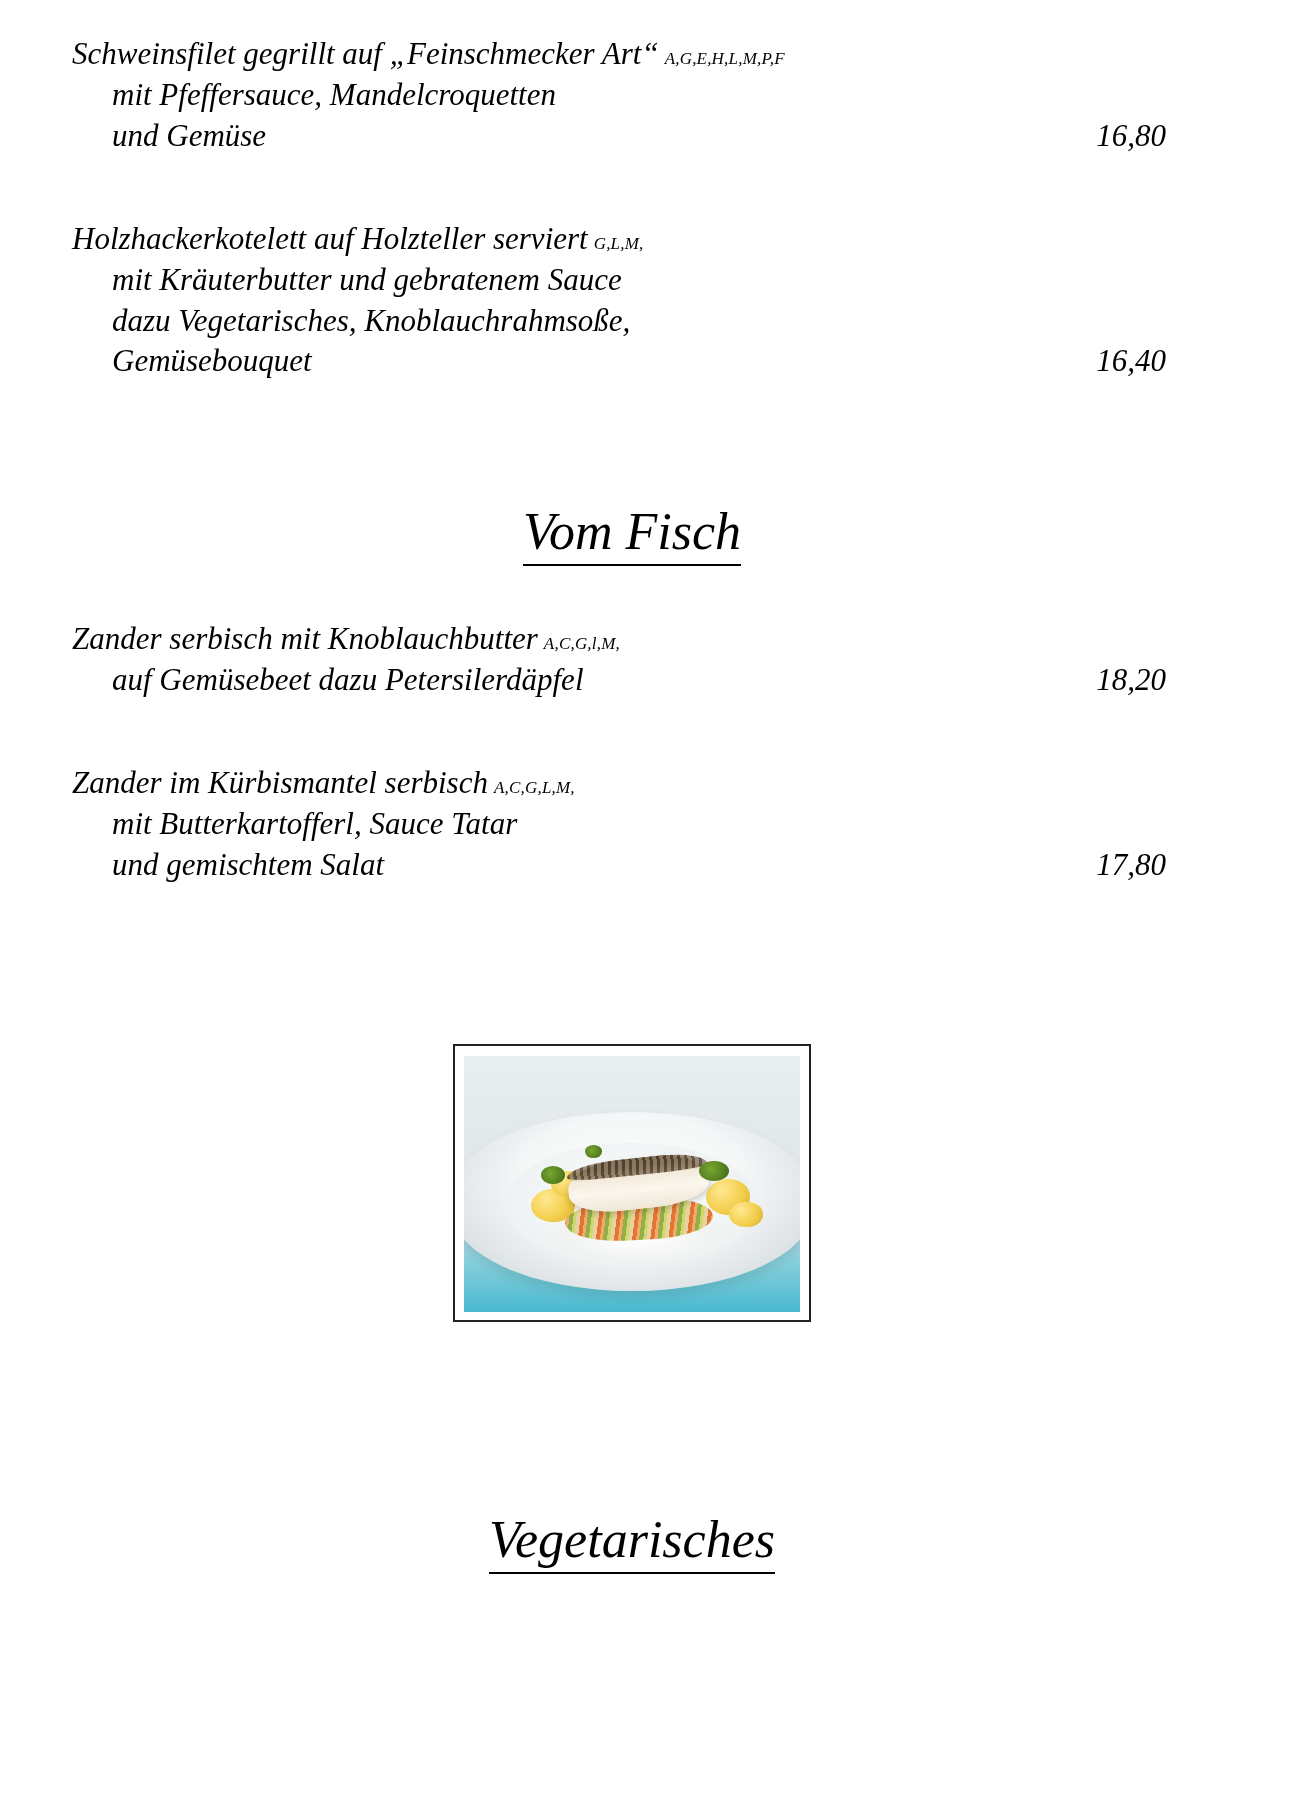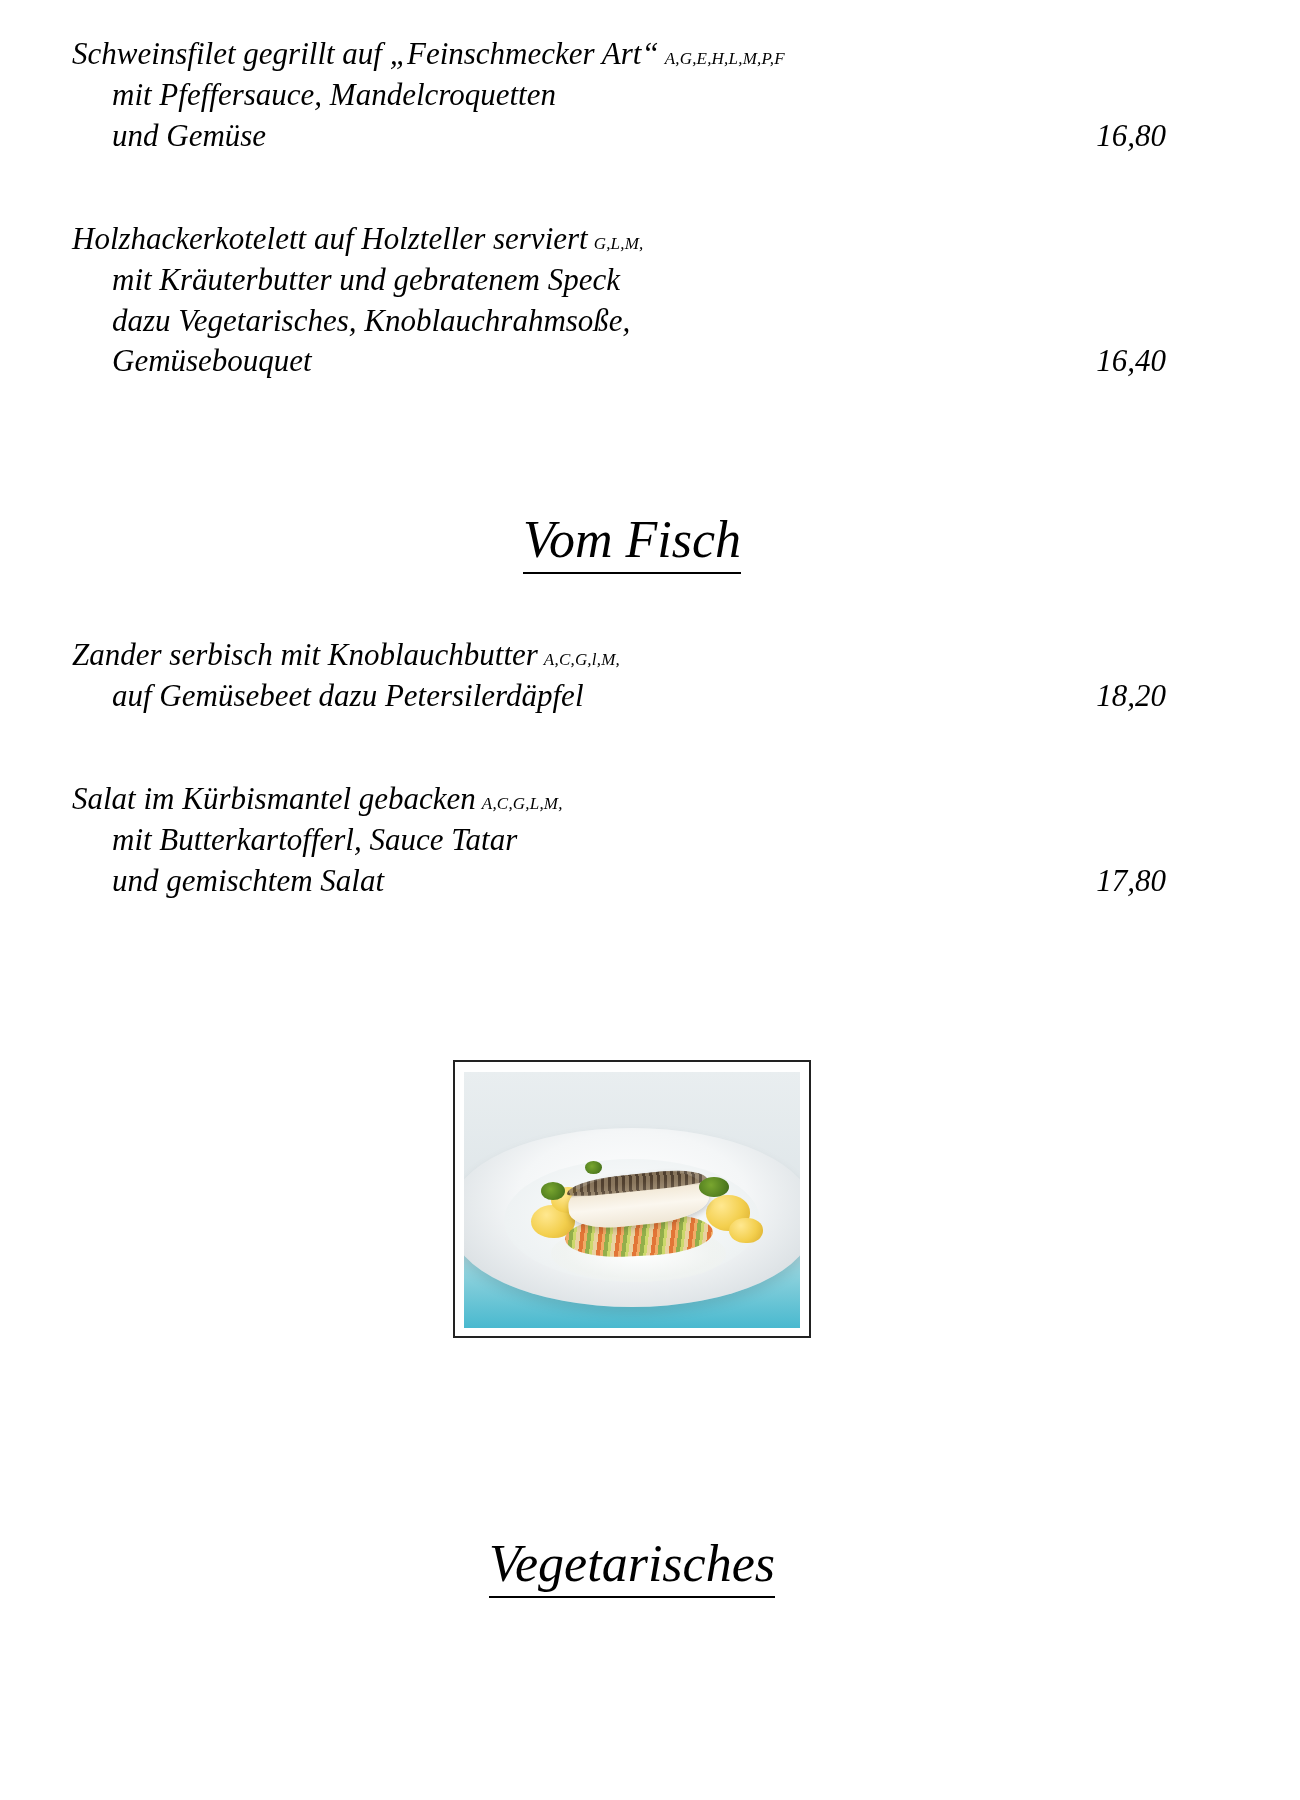--- a/index.html
+++ b/index.html
@@ -50,21 +50,21 @@
     position: absolute;
     right: 18px;
     font-style: italic;
     font-size: 31px;
   }
 
   .section-title {
     text-align: center;
     font-style: italic;
     font-size: 52px;
-    margin: 8px;
+    margin: 0;
     padding: 0;
   }
   .section-title span {
     border-bottom: 2px solid #000;
     padding-bottom: 4px;
   }
 
   .photo-wrap {
     display: flex;
     justify-content: center;
@@ -194,21 +194,21 @@
     </div>
   </div>
 
   <div class="spacer-sm"></div>
 
   <div class="item">
     <div class="line">
       <span>Holzhackerkotelett auf Holzteller serviert</span><span class="allergens">G,L,M,</span>
     </div>
     <div class="line indent">
-      <span>mit Kräuterbutter und gebratenem Speck</span>
+      <span>mit Kräuterbutter und gebratenem Sauce</span>
     </div>
     <div class="line indent">
       <span>dazu Vegetarisches, Knoblauchrahmsoße,</span>
     </div>
     <div class="line indent">
       <span>Gemüsebouquet</span>
       <span class="price">16,40</span>
     </div>
   </div>
 
@@ -227,21 +227,21 @@
     <div class="line indent">
       <span>auf Gemüsebeet dazu Petersilerdäpfel</span>
       <span class="price">18,20</span>
     </div>
   </div>
 
   <div class="spacer-sm"></div>
 
   <div class="item">
     <div class="line">
-      <span>Salat im Kürbismantel gebacken</span><span class="allergens">A,C,G,L,M,</span>
+      <span>Zander im Kürbismantel serbisch</span><span class="allergens">A,C,G,L,M,</span>
     </div>
     <div class="line indent">
       <span>mit Butterkartofferl, Sauce Tatar</span>
     </div>
     <div class="line indent">
       <span>und gemischtem Salat</span>
       <span class="price">17,80</span>
     </div>
   </div>
 

